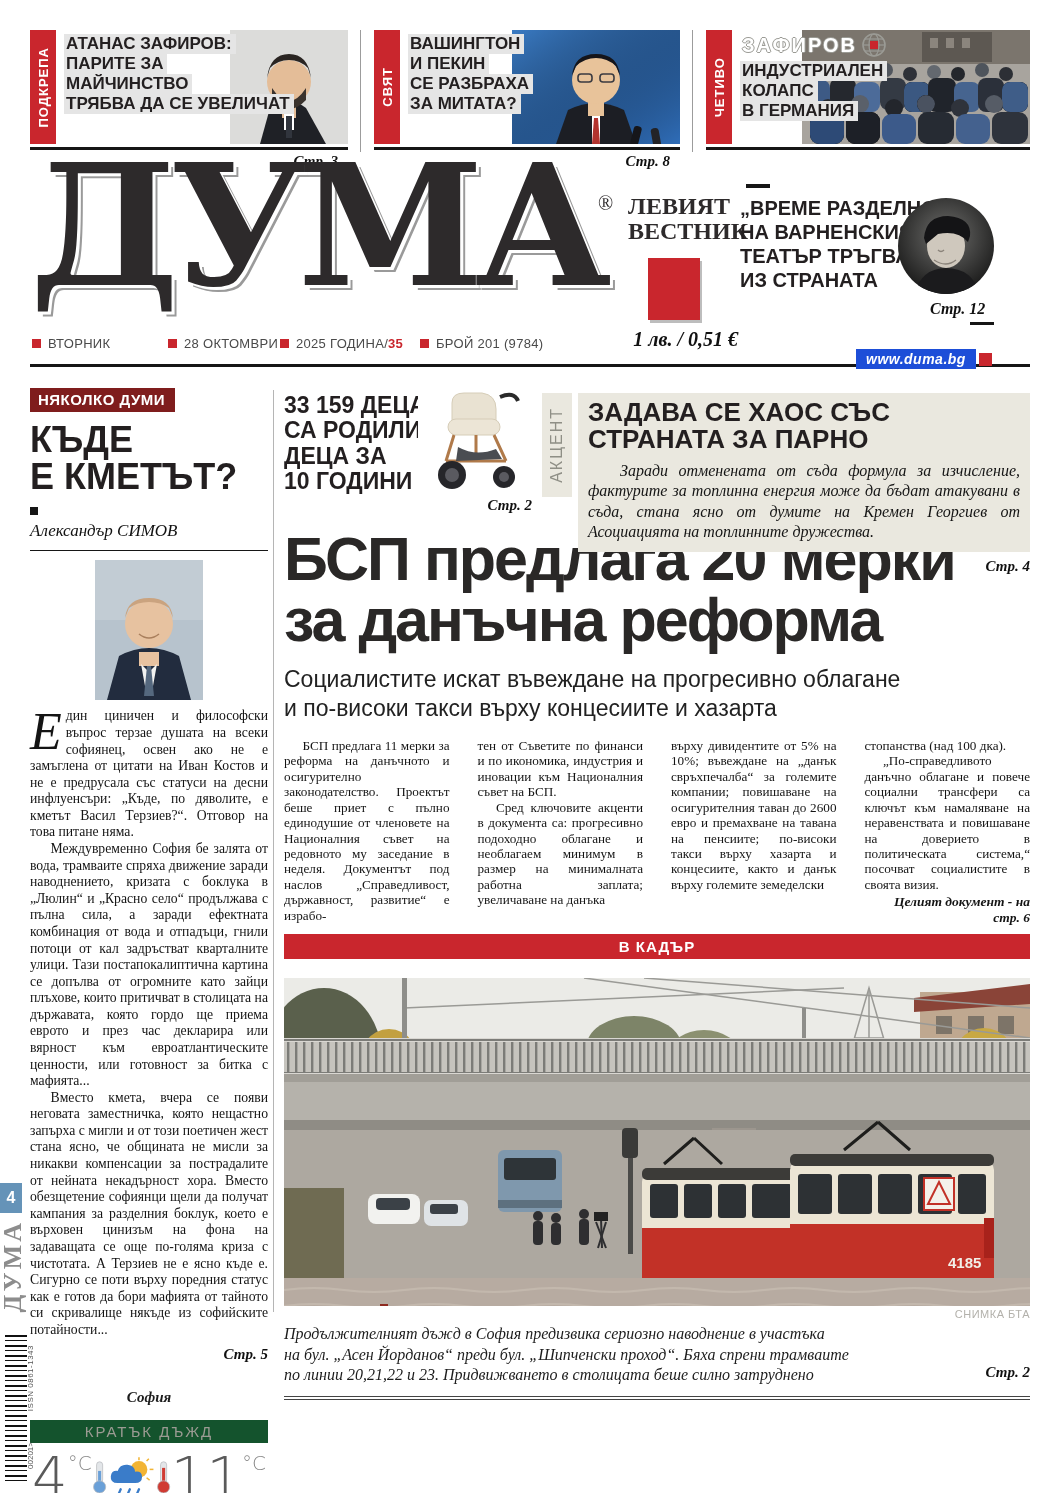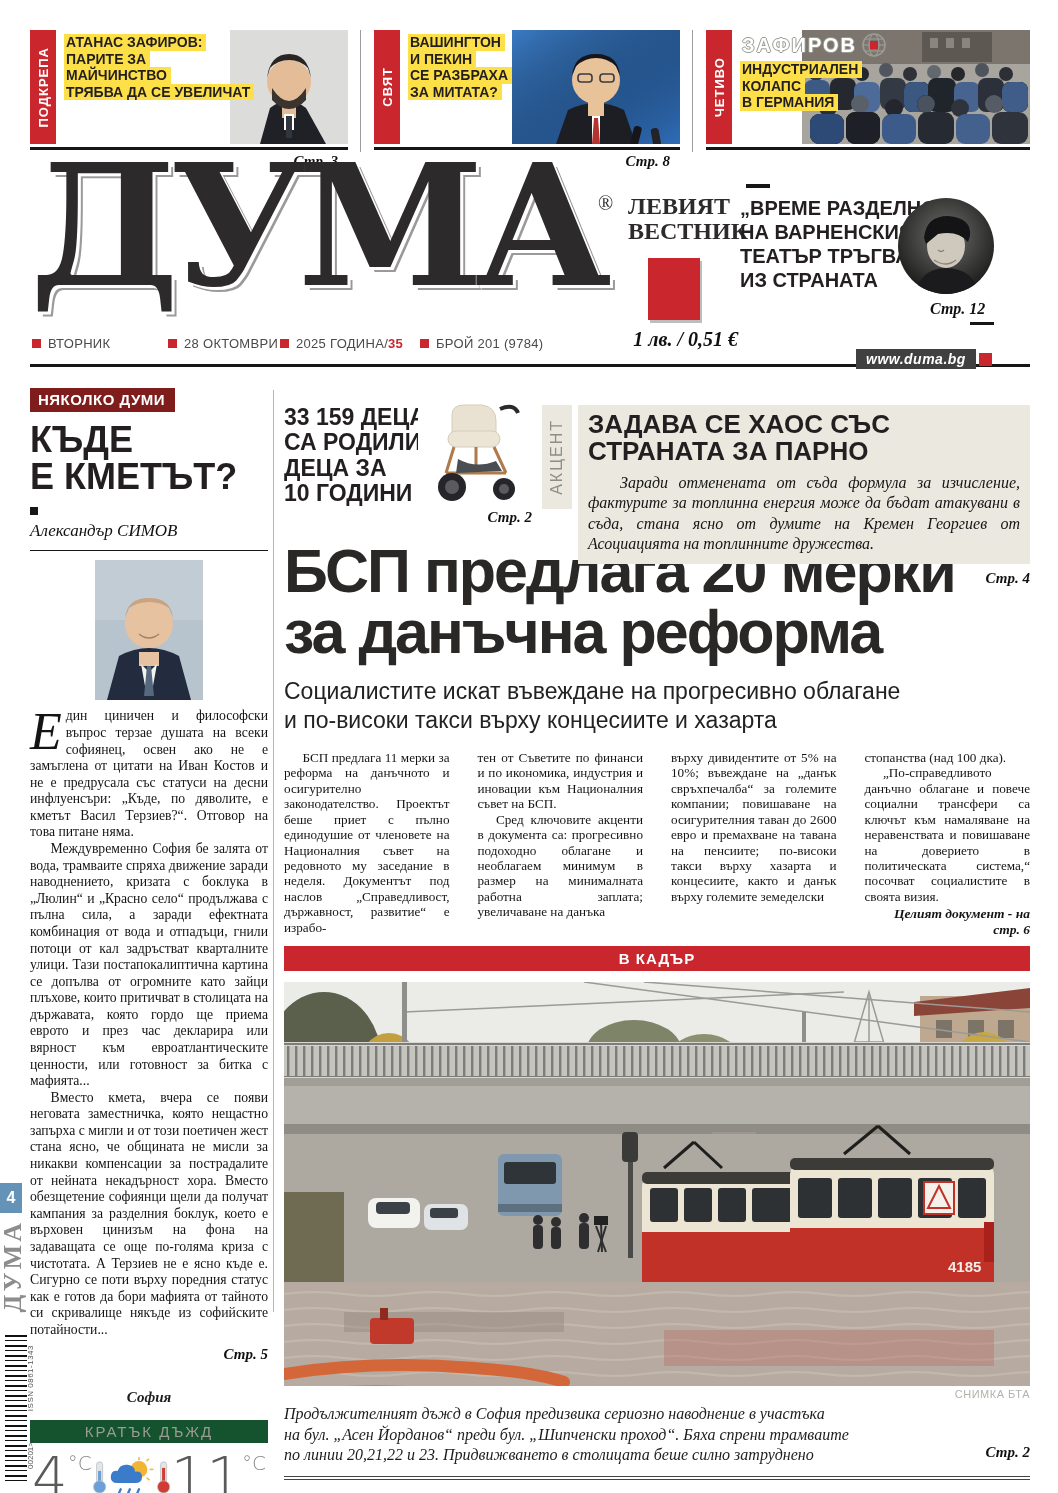--- a/index.html
+++ b/index.html
@@ -10,40 +10,40 @@
 
   
   .teasers{position:absolute;left:30px;top:30px;width:1000px;height:146px;}
   .tsep{position:absolute;top:0;width:1px;height:122px;background:#9c9c9c;}
   .teaser{position:absolute;top:0;height:146px;}
   .t-top{position:relative;height:114px;}
   .ttag{position:absolute;left:0;top:0;width:26px;height:114px;background:#c9262d;display:flex;align-items:center;justify-content:center;}
   .ttag span{color:#fff;font-family:"Liberation Sans",sans-serif;font-weight:700;font-size:13px;letter-spacing:1px;}
   .tphoto{position:absolute;top:0;right:0;height:114px;}
   .theads{position:absolute;left:34px;top:4px;z-index:2;}
-  .theads .hl{display:table;background:#fde047;padding:0 4px 0 2px;font-family:"Liberation Sans",sans-serif;font-weight:700;font-size:14px;line-height:1.18;color:#231f20;white-space:nowrap;}
+  .theads .hl{display:table;background:#e5e5e5;padding:0 4px 0 2px;font-family:"Liberation Sans",sans-serif;font-weight:700;font-size:17px;line-height:1.18;color:#231f20;white-space:nowrap;}
   .trule{height:3px;background:#161616;margin-top:3px;}
   .tpage{text-align:right;padding:3px 10px 0 0;}
   .globus{display:flex;align-items:center;gap:4px;margin:2px 0 3px 2px;}
   .globus .gword{font-family:"Liberation Sans",sans-serif;font-weight:700;font-size:20px;letter-spacing:2px;color:#fff;text-shadow:-1px 0 #9b9b95,1px 0 #9b9b95,0 -1px #9b9b95,0 1px #9b9b95;}
 
   
   .mast{position:absolute;left:30px;top:176px;width:1000px;height:196px;}
   .logo{position:absolute;left:0;top:-34px;font-family:"DejaVu Serif",serif;font-weight:700;font-size:168px;line-height:1;letter-spacing:-9px;color:#2d2a2b;text-shadow:3px 3px 0 #ffffff,5px 5px 0 #9a9a9a;}
   .regmark{position:absolute;left:568px;top:16px;font-size:20px;color:#2d2a2b;}
   .tagline{position:absolute;left:598px;top:18px;font-family:"Liberation Serif",serif;font-weight:700;font-size:24px;line-height:1.05;color:#2d2a2b;}
   .redsq{position:absolute;left:618px;top:82px;width:52px;height:62px;background:#c9262d;box-shadow:2px 3px 0 #bdbdbd;}
   .price{position:absolute;left:560px;top:152px;width:148px;text-align:right;font-style:italic;font-weight:700;font-size:20px;color:#111;}
   .dateline{position:absolute;left:2px;top:160px;display:flex;font-family:"Liberation Sans",sans-serif;font-size:13px;color:#4a4a4a;letter-spacing:.3px;}
   .dateline .ditem{display:flex;align-items:center;}
   .dateline .dsq{width:9px;height:9px;background:#c9262d;margin-right:7px;}
   .dateline .red{color:#c9262d;font-weight:700;}
   .mrule{position:absolute;left:0;top:188px;width:1000px;height:3px;background:#161616;}
   .webbar{position:absolute;left:826px;top:173px;display:flex;align-items:center;z-index:3;}
-  .webbox{background:#404040;color:#fff;font-family:"Liberation Sans",sans-serif;font-weight:700;font-style:italic;font-size:14px;padding:2px 10px;letter-spacing:.5px;}
+  .webbox{background:#1d4ed8;color:#fff;font-family:"Liberation Sans",sans-serif;font-weight:700;font-style:italic;font-size:14px;padding:2px 10px;letter-spacing:.5px;}
   .websq{width:13px;height:13px;background:#c9262d;margin-left:3px;}
   .theater{position:absolute;left:710px;top:8px;width:290px;}
   .tdash{width:24px;height:4px;background:#161616;margin-left:6px;}
   .thlines{margin-top:8px;font-family:"Liberation Sans",sans-serif;font-weight:700;font-size:20px;line-height:1.2;color:#231f20;}
   .actorpic{position:absolute;left:158px;top:14px;width:96px;height:96px;border-radius:50%;overflow:hidden;}
   .theaterpage{position:absolute;left:190px;top:116px;}
   .tdash2{position:absolute;left:230px;top:138px;width:24px;height:3px;background:#161616;}
 
   
   .opinion{position:absolute;left:30px;top:388px;width:238px;}
@@ -70,21 +70,21 @@
   .sidelogo span{font-family:"Liberation Serif",serif;font-weight:700;font-size:26px;letter-spacing:3px;color:#8d8d8d;}
   .barcode{position:absolute;left:5px;top:1335px;width:22px;height:146px;background:repeating-linear-gradient(180deg,#111 0 2px,#fff 2px 5px,#111 5px 6px,#fff 6px 10px);}
   .issn{position:absolute;left:26px;top:1338px;height:80px;display:flex;align-items:center;}
   .issn span{font-family:"Liberation Sans",sans-serif;font-size:8px;color:#555;letter-spacing:.5px;}
   .bcd{position:absolute;left:26px;top:1430px;height:50px;display:flex;align-items:center;}
   .bcd span{font-family:"Liberation Sans",sans-serif;font-size:8px;color:#555;}
 
   .coldiv{position:absolute;left:273px;top:390px;width:1px;height:922px;background:#b5b5b5;}
 
   
-  .main{position:absolute;left:284px;top:403px;width:746px;}
+  .main{position:absolute;left:284px;top:391px;width:746px;}
   .briefs{position:relative;height:124px;}
   .children{position:absolute;left:0;top:2px;width:252px;height:110px;}
   .chlines{font-family:"Liberation Sans",sans-serif;font-weight:700;font-size:23px;line-height:1.1;color:#231f20;}
   .stroller{position:absolute;right:-4px;top:-4px;width:122px;height:106px;}
   .chpage{position:absolute;right:4px;top:104px;}
   .accentrub{position:absolute;left:258px;top:2px;width:30px;height:104px;background:#eae8df;display:flex;align-items:center;justify-content:center;}
   .accentrub span{color:#8f8f86;font-family:"Liberation Sans",sans-serif;font-size:16px;letter-spacing:2px;}
   .accent{position:absolute;left:294px;top:2px;width:452px;}
   .accentbox{background:#eae8df;padding:6px 10px 10px;}
   .accenttitle{font-family:"Liberation Sans",sans-serif;font-weight:700;font-size:26px;line-height:1.05;color:#231f20;}
@@ -93,21 +93,21 @@
 
   .headline{margin-top:14px;font-family:"Liberation Sans",sans-serif;font-weight:700;font-size:61px;line-height:1.0;letter-spacing:-2px;color:#2a2827;}
   .subhead{margin-top:14px;font-family:"Liberation Sans",sans-serif;font-size:23px;line-height:1.28;color:#222;}
   .cols{margin-top:14px;display:flex;gap:28px;}
   .col{flex:1;font-size:13.2px;line-height:1.17;text-align:justify;color:#141414;}
   .col p{margin:0;}
   .col p.ind{text-indent:1.4em;}
   .more{font-style:italic;font-weight:700;text-align:right;font-size:13.5px;margin-top:2px;}
 
   .kadar{margin-top:8px;background:#c9262d;color:#fff;font-family:"Liberation Sans",sans-serif;font-weight:700;font-size:15px;letter-spacing:1px;text-align:center;padding:4px 0;}
-  .bigphoto{margin-top:11px;width:746px;height:404px;overflow:hidden;}
+  .bigphoto{margin-top:19px;width:746px;height:328px;overflow:hidden;}
   .credit{text-align:right;font-family:"Liberation Sans",sans-serif;font-size:11px;color:#b3b1ab;letter-spacing:.5px;margin-top:2px;}
   .caption{display:flex;margin-top:4px;}
   .capl{flex:1;font-style:italic;font-size:16px;line-height:1.3;color:#1c1c1c;}
   .cappage{width:70px;text-align:right;padding-top:40px;}
   .endrule{margin-top:10px;border-top:1px solid #444;border-bottom:1px solid #444;height:2px;}
 </style>
 </head>
 <body>
 
 <div class="page">

